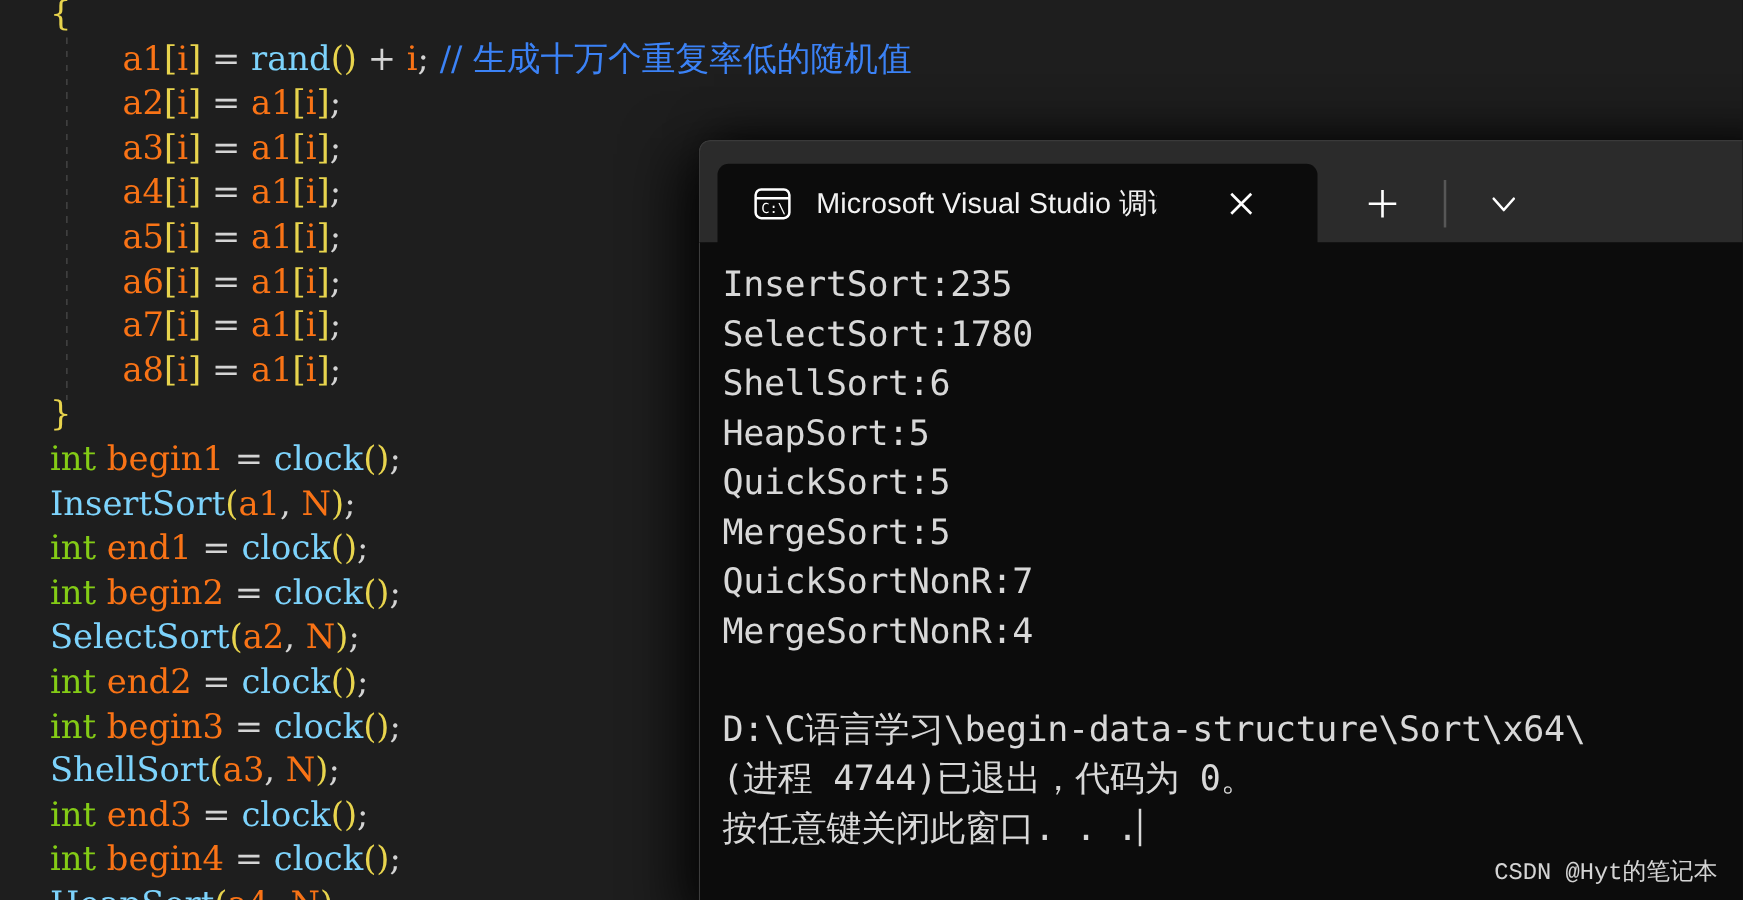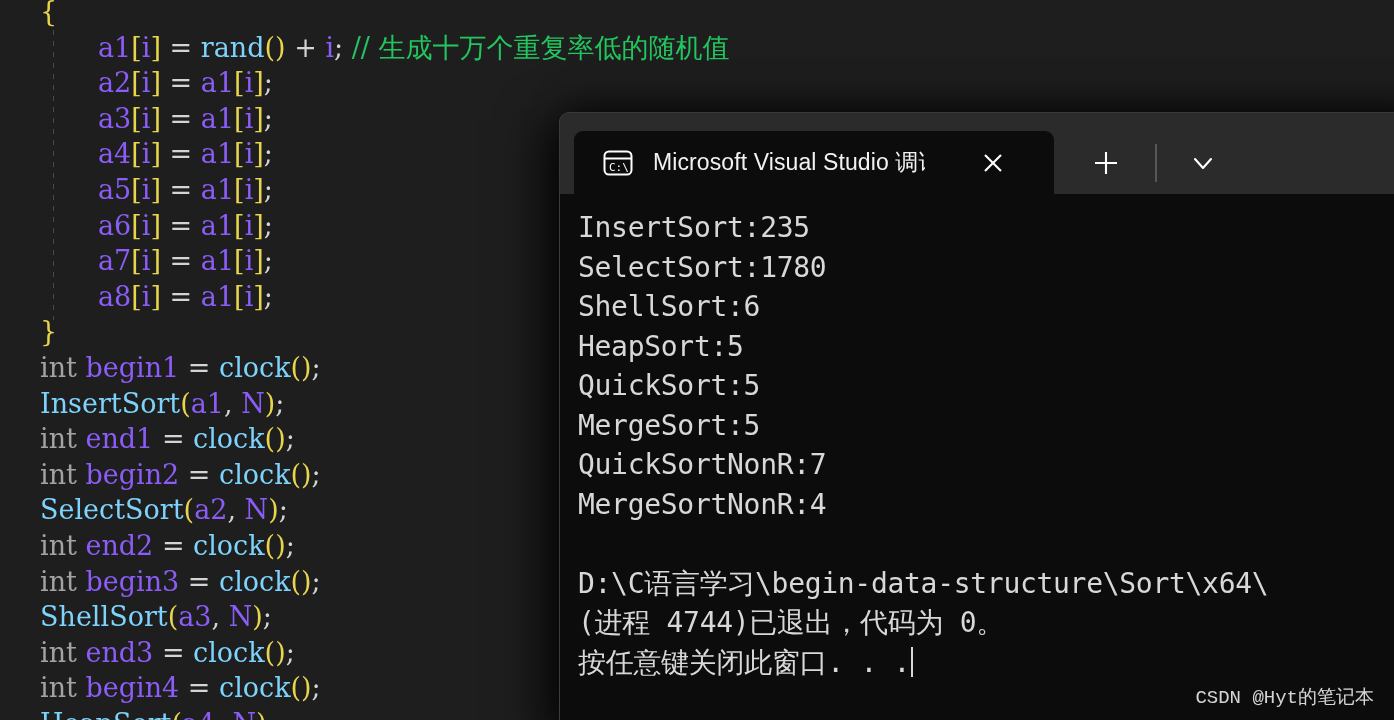--- a/index.html
+++ b/index.html
@@ -50,24 +50,24 @@
     left: 53px;
     top: 30px;
     width: 1px;
     height: 290px;
     background: repeating-linear-gradient(
       to bottom,
       #4a4a4a 0px, #4a4a4a 5px,
       transparent 5px, transparent 11px);
   }
 
-  .kw      { color: #a3a3a3; text-align: center; }   
-  .var     { color: #8b5cf6; }   
+  .kw      { color: #84cc16; text-align: center; }   
+  .var     { color: #f97316; }   
   .fn      { color: #7dd3fc; }
-  .cmt     { color: #22c55e; }   
+  .cmt     { color: #3b82f6; }   
   .punct   { color: #d4d4d4; }
   .par1    { color: #e8d44d; }
   .brace   { color: #e8d44d; }
 
   
   #terminal-window {
     position: absolute;
     left: 559px;
     top: 112px;
     width: 900px;

